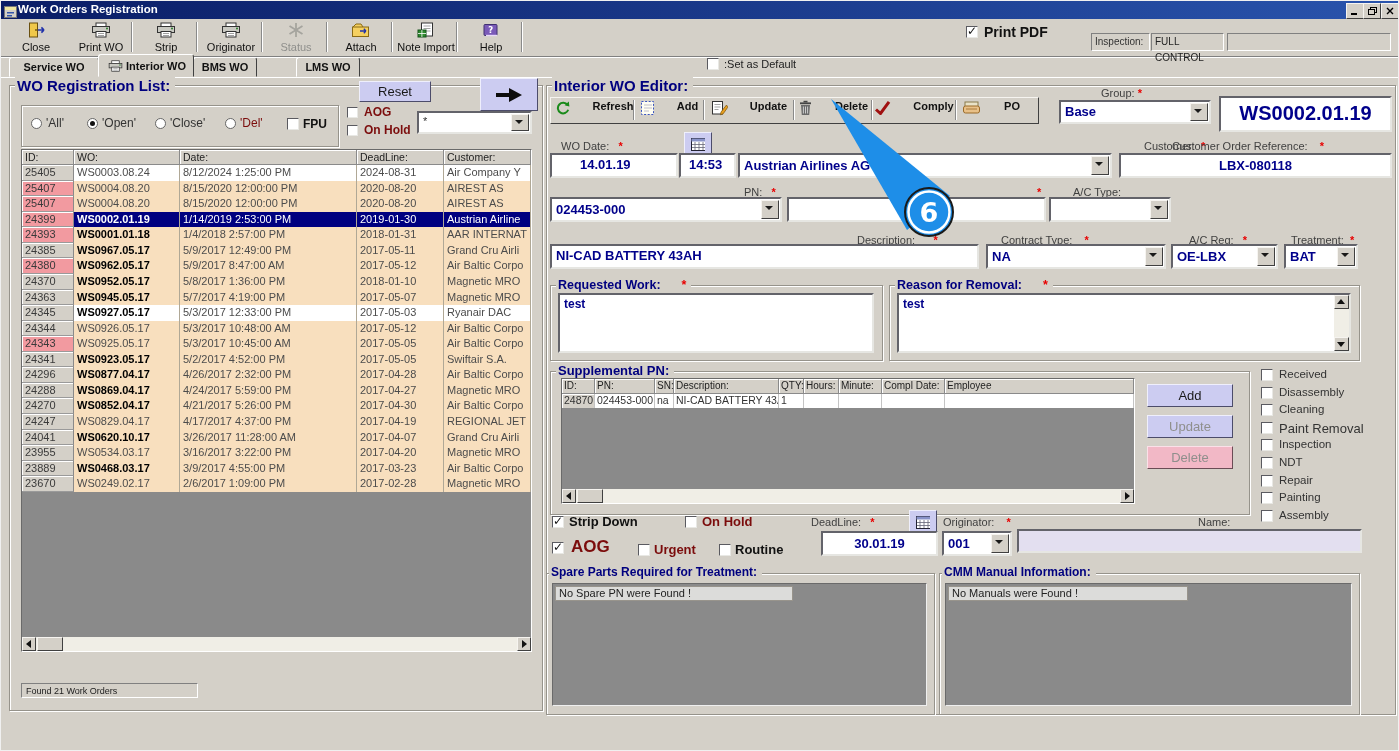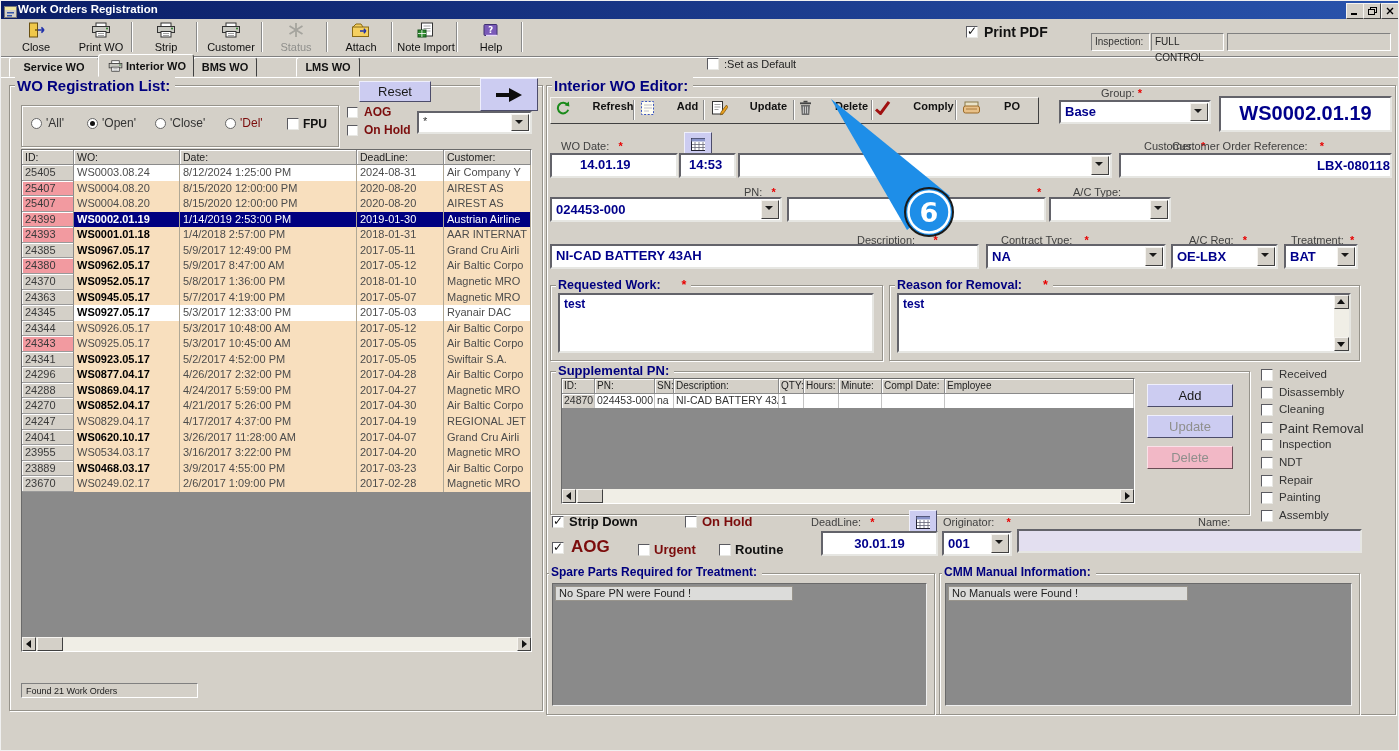--- a/index.html
+++ b/index.html
@@ -150,21 +150,21 @@
       </div>
       <span class="tsep" style="left: 260px;"></span>
       <div class="tbtn" style="left: 200px;">
         <span><svg width="20" height="16">
             <rect x="5" y="1" width="10" height="4" fill="#fff" stroke="#333"></rect>
             <rect x="1.5" y="4.5" width="17" height="6" fill="#c9c9c2" stroke="#333"></rect>
             <circle cx="16" cy="6.5" r="1" fill="#2a7a2a"></circle>
             <rect x="5" y="9.5" width="10" height="5.5" fill="#fff" stroke="#333"></rect>
             <path d="M7 11.5 h6 M7 13.5 h6" stroke="#888" stroke-width="0.8"></path>
           </svg></span>
-        <span>Customer</span>
+        <span>Originator</span>
       </div>
       <span class="tsep" style="left: 325px;"></span>
       <div class="tbtn disabled disabledtxt" style="left: 265px;">
         <span style="opacity: 0.8;"><svg width="18" height="16">
             <g stroke="#9a9a94" stroke-width="1.8">
               <path d="M9 1 V15"></path>
               <path d="M2.5 4 L15.5 12"></path>
               <path d="M2.5 12 L15.5 4"></path>
             </g>
           </svg></span>
@@ -499,24 +499,25 @@
       </svg>
   </button>
   <div class="sunken" style="position:absolute;left:549px;top:152px;width:128px;height:25px;">
       <span class="fieldtxt" style="left:28px;top:2px;">14.01.19</span>
     </div>
   <div class="sunken" style="position:absolute;left:678px;top:152px;width:57px;height:25px;">
       <span class="fieldtxt" style="left:8px;top:2px;">14:53</span>
     </div>
   <span class="lbl" style="left:1143px;top:139px;"><span>Customer:</span>&nbsp;&nbsp;<span class="req">*</span></span>
   <div class="combo" style="left:737px;top:152px;width:374px;height:25px;">
+    <span class="val navyval" style="font-size:13px;top:3px;">Austrian Airlines AG</span>
     <span class="ddbtn"></span>
   </div>
   <span class="lbl" style="left:1118px;top:139px;width:258px;text-align:center;"><span>Customer Order Reference:</span>&nbsp;&nbsp;&nbsp;&nbsp;<span class="req">*</span></span>
-  <div class="sunken" style="position:absolute;left:1118px;top:152px;width:273px;height:25px;text-align:right;"><span style="font-size:13px;font-weight:bold;color:var(--navy);line-height:21px;">LBX-080118</span></div>
+  <div class="sunken" style="position:absolute;left:1118px;top:152px;width:273px;height:25px;text-align:center;"><span style="font-size:13px;font-weight:bold;color:var(--navy);line-height:21px;">LBX-080118</span></div>
 
   <span class="lbl" style="left:743px;top:185px;"><span>PN:</span>&nbsp;&nbsp;&nbsp;<span class="req">*</span></span>
   <span class="lbl" style="left:1036px;top:185px;"><span class="req">*</span></span>
   <span class="lbl" style="left:1072px;top:185px;">A/C Type:</span>
   <div class="combo" style="left:549px;top:196px;width:232px;height:25px;">
     <span class="val navyval" style="font-size:13px;top:3px;">024453-000</span>
     <span class="ddbtn"></span>
   </div>
   <div class="sunken" style="position:absolute;left:786px;top:196px;width:259px;height:25px;">
       <span class="fieldtxt" style="left:4px;top:2px;"></span>

